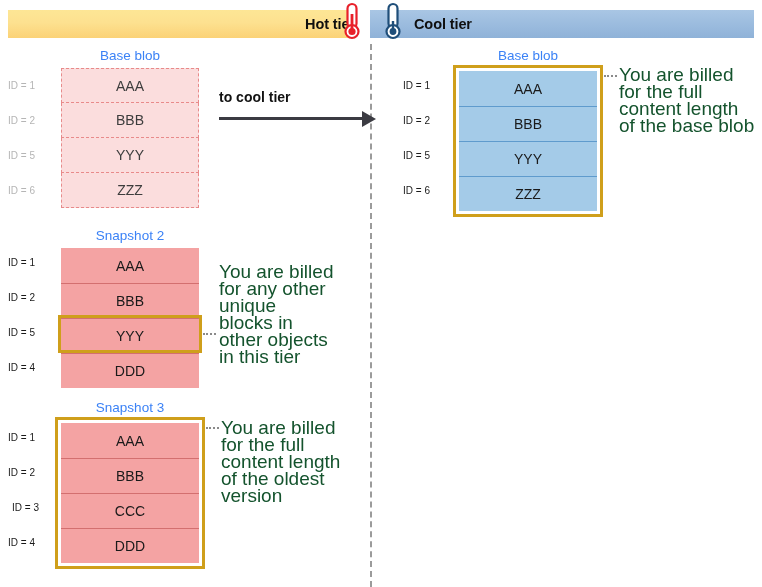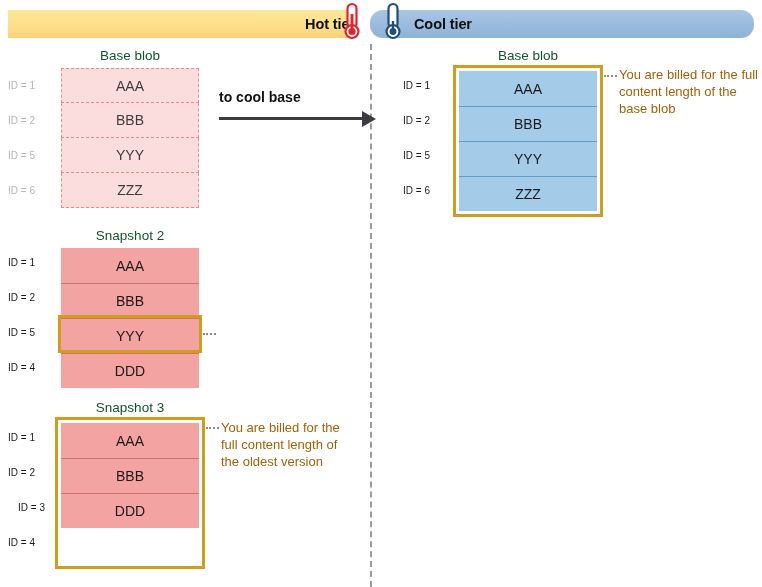--- a/index.html
+++ b/index.html
@@ -17,42 +17,41 @@
   .tierbar{position:absolute;height:28px;display:flex;align-items:center;}
   #hot-bar{
     left:8px;top:10px;width:347px;
     background:linear-gradient(180deg,#fde695 0%,#fde190 45%,#fbd277 100%);
     justify-content:flex-end;
   }
   #cool-bar{
     left:370px;top:10px;width:384px;
     background:linear-gradient(180deg,#a9c6e4 0%,#9dbddf 45%,#8fb2d8 100%);
     justify-content:flex-start;
-    border-radius:13px;
   }
   .tier-label{
     font-size:14.5px;font-weight:bold;color:#0f0f0f;
     letter-spacing:-0.1px;white-space:nowrap;
   }
   #hot-bar .tier-label{margin-right:0;}
   #cool-bar .tier-label{margin-left:44px;}
 
   .thermo{position:absolute;top:2px;width:22px;height:38px;}
 
   
   #divider{
     position:absolute;left:370px;top:44px;width:0;height:543px;
     border-left:2px dashed #9b9b9b;
   }
 
   
   .group{position:absolute;}
   .group-title{
     position:absolute;top:0;width:100%;text-align:center;
-    font-size:13.5px;color:#14532d;white-space:nowrap;
+    font-size:13.5px;color:#3b82f6;white-space:nowrap;
   }
   .stack{position:absolute;top:20px;left:0;}
 
   .cell{
     box-sizing:border-box;
     display:flex;align-items:center;justify-content:center;
     font-size:14px;color:#1a1a1a;
   }
 
   
@@ -89,21 +88,21 @@
   }
   .goldframe.padded{
     border:3px solid #cf9f1b;
     background:transparent;
     box-shadow:inset 0 0 0 3px #ffffff;
   }
 
   
   .callout{
     position:absolute;
-    font-size:13px;line-height:17px;color:#a16207;
+    font-size:19px;line-height:17px;color:#14532d;
   }
   .leader{
     position:absolute;width:13px;height:0;
     border-top:2px dotted #8a8a8a;
   }
 
   
   #arrow-label{
     position:absolute;left:219px;top:70px;width:160px;
     font-size:14px;font-weight:bold;line-height:18px;color:#121212;
@@ -154,53 +153,55 @@
       <div class="cell" style="width:138px;height:35px;">ZZZ</div>
     </div>
   </div>
   <div class="idlabel dim" style="left:8px;top:80px;">ID = 1</div>
   <div class="idlabel dim" style="left:8px;top:115px;">ID = 2</div>
   <div class="idlabel dim" style="left:8px;top:150px;">ID = 5</div>
   <div class="idlabel dim" style="left:8px;top:185px;">ID = 6</div>
 
   <div id="arrow-label">
     <br>
-    <span>to cool base</span>
+    <span>to cool tier</span>
   </div>
   <div id="arrow-line"></div>
   <div id="arrow-head"></div>
 
   <div class="group" style="left:61px;top:228px;width:138px;">
     <div class="group-title">Snapshot 2</div>
     <div class="stack red">
       <div class="cell" style="width:138px;height:35px;">AAA</div>
       <div class="cell" style="width:138px;height:35px;">BBB</div>
       <div class="cell" style="width:138px;height:35px;">YYY</div>
       <div class="cell" style="width:138px;height:35px;">DDD</div>
     </div>
   </div>
   <div class="goldframe" style="left:58px;top:315px;width:144px;height:38px;"></div>
   <div class="idlabel" style="left:8px;top:257px;">ID = 1</div>
   <div class="idlabel" style="left:8px;top:292px;">ID = 2</div>
   <div class="idlabel" style="left:8px;top:327px;">ID = 5</div>
   <div class="idlabel" style="left:8px;top:362px;">ID = 4</div>
   <div class="leader" style="left:203px;top:333px;"></div>
+  <div class="callout" style="left:219px;top:263px;width:115px;">You are billed for any other unique blocks in other objects in this tier</div>
 
   <div class="group" style="left:61px;top:400px;width:138px;">
     <div class="group-title">Snapshot 3</div>
     <div class="stack red" style="top:23px;">
       <div class="cell" style="width:138px;height:35px;">AAA</div>
       <div class="cell" style="width:138px;height:35px;">BBB</div>
+      <div class="cell" style="width:138px;height:35px;">CCC</div>
       <div class="cell" style="width:138px;height:35px;">DDD</div>
     </div>
   </div>
   <div class="goldframe padded" style="left:55px;top:417px;width:150px;height:152px;"></div>
   <div class="idlabel" style="left:8px;top:432px;">ID = 1</div>
   <div class="idlabel" style="left:8px;top:467px;">ID = 2</div>
-  <div class="idlabel" style="left:18px;top:502px;">ID = 3</div>
+  <div class="idlabel" style="left:12px;top:502px;">ID = 3</div>
   <div class="idlabel" style="left:8px;top:537px;">ID = 4</div>
   <div class="leader" style="left:206px;top:427px;"></div>
   <div class="callout" style="left:221px;top:419px;width:130px;">You are billed for the full content length of the oldest version</div>
 
   <div class="group" style="left:459px;top:48px;width:138px;">
     <div class="group-title">Base blob</div>
     <div class="stack blue" style="top:23px;">
       <div class="cell" style="width:138px;height:35px;">AAA</div>
       <div class="cell" style="width:138px;height:35px;">BBB</div>
       <div class="cell" style="width:138px;height:35px;">YYY</div>

